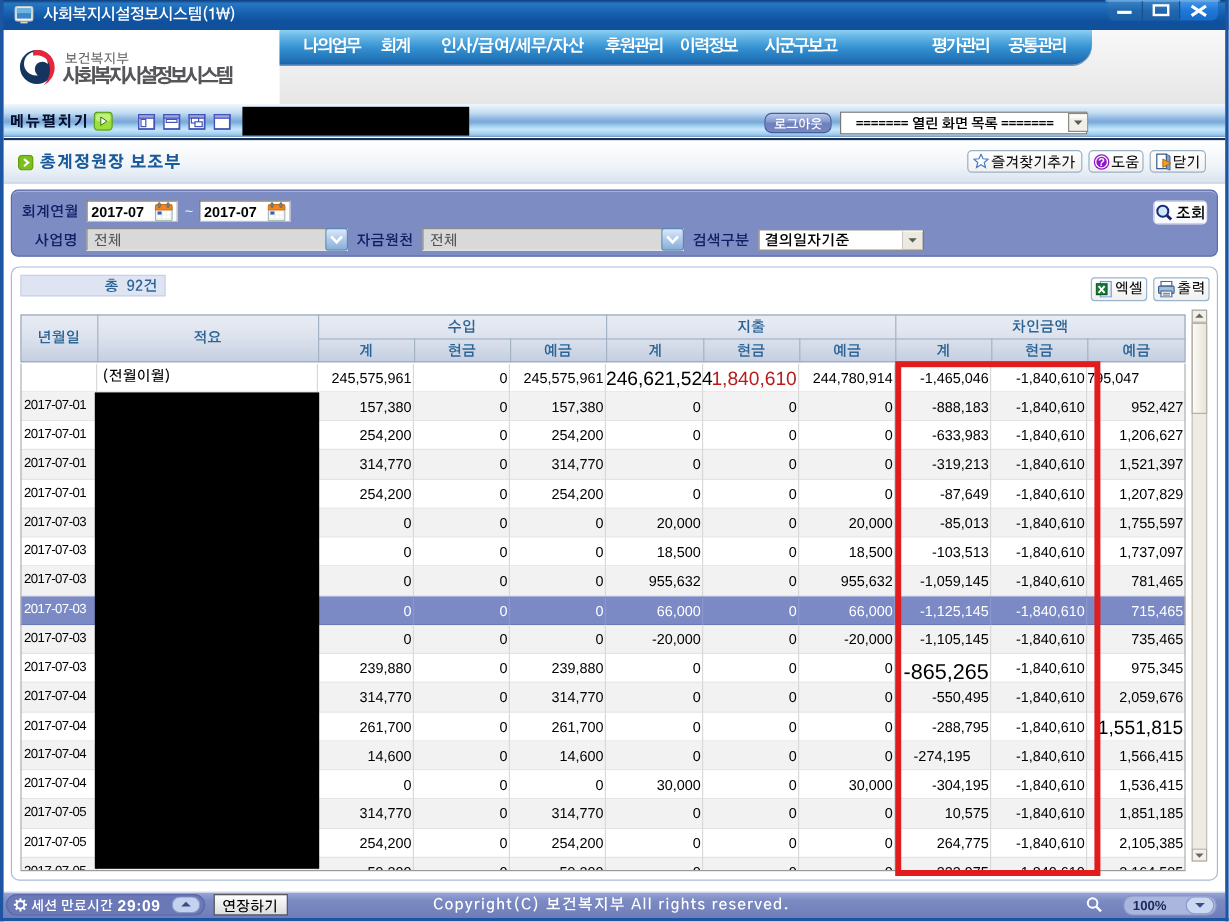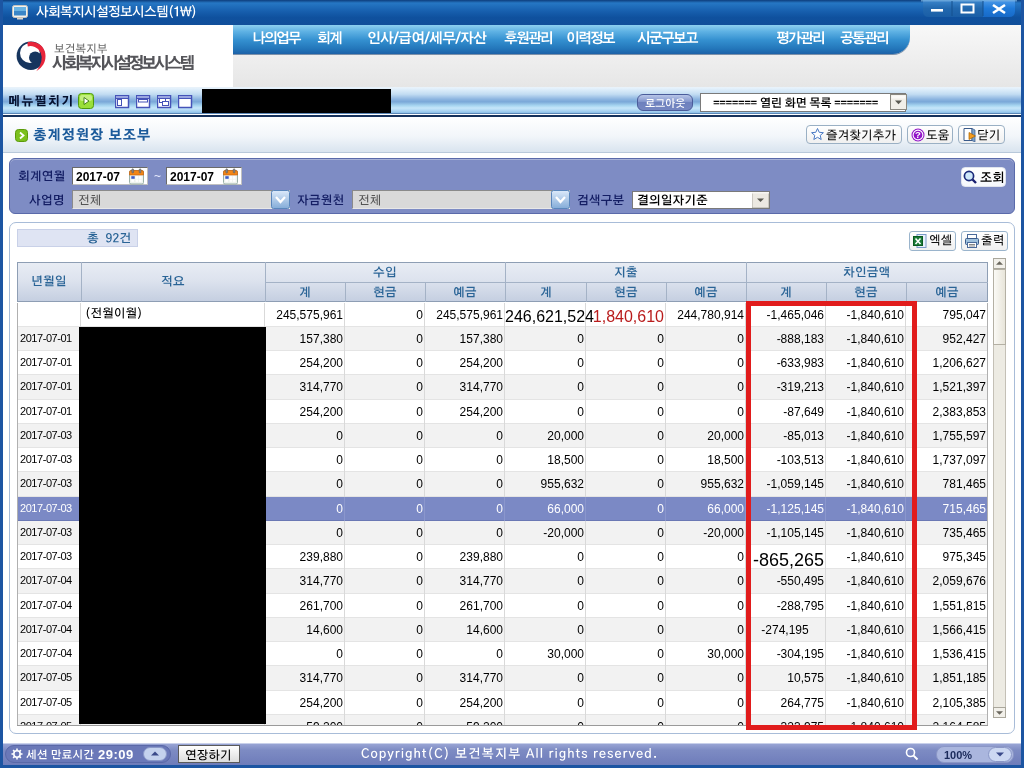--- a/index.html
+++ b/index.html
@@ -205,21 +205,21 @@
       <div style="position:absolute;left:808px;top:0;width:1px;height:24.25px;background:#d9d9d9"></div>
       <div style="position:absolute;left:888px;top:0;width:1px;height:24.25px;background:#d9d9d9"></div>
       <div style="position:absolute;left:248px;top:5px;width:78px;font-size:12px;color:#000;text-align:right">245,575,961</div>
       <div style="position:absolute;left:328px;top:5px;width:78px;font-size:12px;color:#000;text-align:right">0</div>
       <div style="position:absolute;left:408px;top:5px;width:78px;font-size:12px;color:#000;text-align:right">245,575,961</div>
       <div style="position:absolute;left:488px;top:5px;width:79px;font-size:16px;color:#000;text-align:right">246,621,524</div>
       <div style="position:absolute;left:569px;top:5px;width:78px;font-size:16px;color:#b91c1c;text-align:right">1,840,610</div>
       <div style="position:absolute;left:649px;top:5px;width:78px;font-size:12px;color:#000;text-align:right">244,780,914</div>
       <div style="position:absolute;left:729px;top:5px;width:78px;font-size:12px;color:#000;text-align:right">-1,465,046</div>
       <div style="position:absolute;left:809px;top:5px;width:78px;font-size:12px;color:#000;text-align:right">-1,840,610</div>
-      <div style="position:absolute;left:889px;top:5px;width:80px;font-size:12px;color:#000;text-align:right">795,047</div>
+      <div style="position:absolute;left:889px;top:5px;width:80px;font-size:12px;color:#000;text-align:left">795,047</div>
     </div>
     <div style="position:absolute;left:0;top:24.25px;width:971px;height:24.25px;background:#f2f2f2;border-bottom:1px solid #e4e4e4">
       <div style="position:absolute;left:63px;top:0;width:1px;height:24.25px;background:#d9d9d9"></div>
       <div style="position:absolute;left:247px;top:0;width:1px;height:24.25px;background:#d9d9d9"></div>
       <div style="position:absolute;left:327px;top:0;width:1px;height:24.25px;background:#d9d9d9"></div>
       <div style="position:absolute;left:407px;top:0;width:1px;height:24.25px;background:#d9d9d9"></div>
       <div style="position:absolute;left:487px;top:0;width:1px;height:24.25px;background:#d9d9d9"></div>
       <div style="position:absolute;left:568px;top:0;width:1px;height:24.25px;background:#d9d9d9"></div>
       <div style="position:absolute;left:648px;top:0;width:1px;height:24.25px;background:#d9d9d9"></div>
       <div style="position:absolute;left:728px;top:0;width:1px;height:24.25px;background:#d9d9d9"></div>
@@ -293,21 +293,21 @@
       <div style="position:absolute;left:888px;top:0;width:1px;height:24.25px;background:#d9d9d9"></div>
       <div style="position:absolute;left:3px;top:5px;font-size:11px;color:#000;letter-spacing:-0.45px">2017-07-01</div>
       <div style="position:absolute;left:248px;top:5px;width:78px;font-size:12px;color:#000;text-align:right">254,200</div>
       <div style="position:absolute;left:328px;top:5px;width:78px;font-size:12px;color:#000;text-align:right">0</div>
       <div style="position:absolute;left:408px;top:5px;width:78px;font-size:12px;color:#000;text-align:right">254,200</div>
       <div style="position:absolute;left:488px;top:5px;width:79px;font-size:12px;color:#000;text-align:right">0</div>
       <div style="position:absolute;left:569px;top:5px;width:78px;font-size:12px;color:#000;text-align:right">0</div>
       <div style="position:absolute;left:649px;top:5px;width:78px;font-size:12px;color:#000;text-align:right">0</div>
       <div style="position:absolute;left:729px;top:5px;width:78px;font-size:12px;color:#000;text-align:right">-87,649</div>
       <div style="position:absolute;left:809px;top:5px;width:78px;font-size:12px;color:#000;text-align:right">-1,840,610</div>
-      <div style="position:absolute;left:889px;top:5px;width:80px;font-size:12px;color:#000;text-align:right">2,383,853</div>
+      <div style="position:absolute;left:889px;top:5px;width:80px;font-size:12px;color:#000;text-align:right">1,207,829</div>
     </div>
     <div style="position:absolute;left:0;top:121.25px;width:971px;height:24.25px;background:#f2f2f2;border-bottom:1px solid #e4e4e4">
       <div style="position:absolute;left:63px;top:0;width:1px;height:24.25px;background:#d9d9d9"></div>
       <div style="position:absolute;left:247px;top:0;width:1px;height:24.25px;background:#d9d9d9"></div>
       <div style="position:absolute;left:327px;top:0;width:1px;height:24.25px;background:#d9d9d9"></div>
       <div style="position:absolute;left:407px;top:0;width:1px;height:24.25px;background:#d9d9d9"></div>
       <div style="position:absolute;left:487px;top:0;width:1px;height:24.25px;background:#d9d9d9"></div>
       <div style="position:absolute;left:568px;top:0;width:1px;height:24.25px;background:#d9d9d9"></div>
       <div style="position:absolute;left:648px;top:0;width:1px;height:24.25px;background:#d9d9d9"></div>
       <div style="position:absolute;left:728px;top:0;width:1px;height:24.25px;background:#d9d9d9"></div>
@@ -469,21 +469,21 @@
       <div style="position:absolute;left:888px;top:0;width:1px;height:24.25px;background:#d9d9d9"></div>
       <div style="position:absolute;left:3px;top:5px;font-size:11px;color:#000;letter-spacing:-0.45px">2017-07-04</div>
       <div style="position:absolute;left:248px;top:5px;width:78px;font-size:12px;color:#000;text-align:right">261,700</div>
       <div style="position:absolute;left:328px;top:5px;width:78px;font-size:12px;color:#000;text-align:right">0</div>
       <div style="position:absolute;left:408px;top:5px;width:78px;font-size:12px;color:#000;text-align:right">261,700</div>
       <div style="position:absolute;left:488px;top:5px;width:79px;font-size:12px;color:#000;text-align:right">0</div>
       <div style="position:absolute;left:569px;top:5px;width:78px;font-size:12px;color:#000;text-align:right">0</div>
       <div style="position:absolute;left:649px;top:5px;width:78px;font-size:12px;color:#000;text-align:right">0</div>
       <div style="position:absolute;left:729px;top:5px;width:78px;font-size:12px;color:#000;text-align:right">-288,795</div>
       <div style="position:absolute;left:809px;top:5px;width:78px;font-size:12px;color:#000;text-align:right">-1,840,610</div>
-      <div style="position:absolute;left:889px;top:5px;width:80px;font-size:12px;color:#000;text-align:right">1,551,815</div>
+      <div style="position:absolute;left:889px;top:5px;width:80px;font-size:16px;color:#000;text-align:right">1,551,815</div>
     </div>
     <div style="position:absolute;left:0;top:315.25px;width:971px;height:24.25px;background:#f2f2f2;border-bottom:1px solid #e4e4e4">
       <div style="position:absolute;left:63px;top:0;width:1px;height:24.25px;background:#d9d9d9"></div>
       <div style="position:absolute;left:247px;top:0;width:1px;height:24.25px;background:#d9d9d9"></div>
       <div style="position:absolute;left:327px;top:0;width:1px;height:24.25px;background:#d9d9d9"></div>
       <div style="position:absolute;left:407px;top:0;width:1px;height:24.25px;background:#d9d9d9"></div>
       <div style="position:absolute;left:487px;top:0;width:1px;height:24.25px;background:#d9d9d9"></div>
       <div style="position:absolute;left:568px;top:0;width:1px;height:24.25px;background:#d9d9d9"></div>
       <div style="position:absolute;left:648px;top:0;width:1px;height:24.25px;background:#d9d9d9"></div>
       <div style="position:absolute;left:728px;top:0;width:1px;height:24.25px;background:#d9d9d9"></div>

